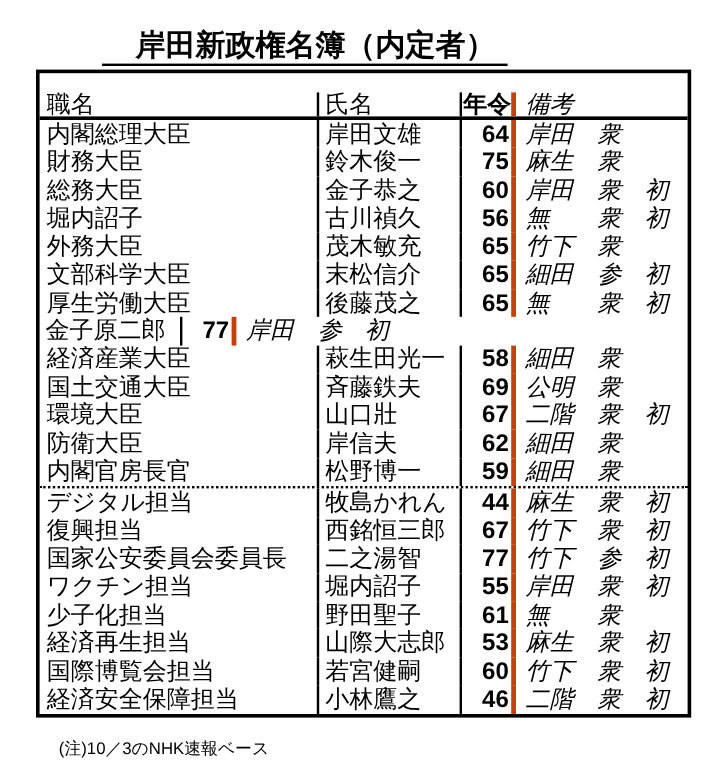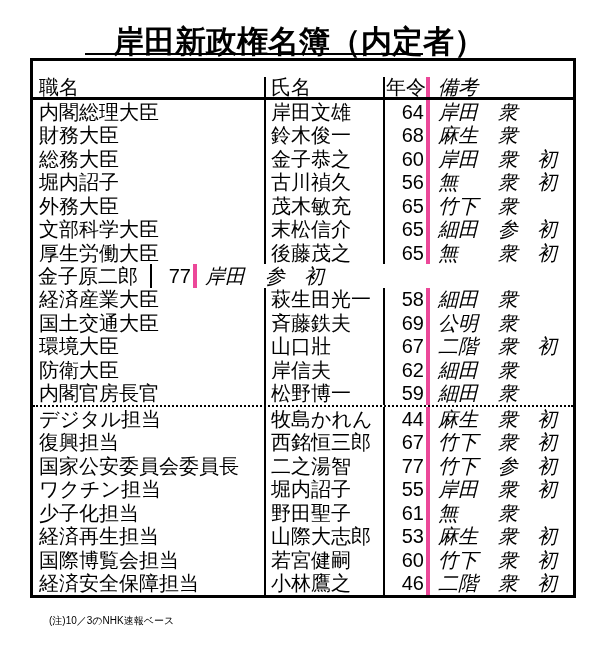--- a/index.html
+++ b/index.html
@@ -7,21 +7,21 @@
     width: 606px; height: 653px;
     background: #ffffff;
     color: #000000;
     font-family: "Liberation Sans", sans-serif;
     position: relative;
     overflow: hidden;
   }
   .title {
     position: absolute;
     left: 113px; top: 26px;
-    font-size: 31px;
+    font-size: 25px;
     font-weight: bold;
     letter-spacing: 0px;
     white-space: nowrap;
     line-height: 1;
     font-family: Liberation Serif, serif;
   }
   .title-underline {
     position: absolute;
     left: 85px; top: 53px;
     width: 338px; height: 2px;
@@ -54,30 +54,30 @@
     display: flex;
     align-items: center;
     overflow: hidden;
     white-space: nowrap;
     box-sizing: border-box;
     font-size: 20px;
     line-height: 1;
   }
   .c1 { width: 233px; border-right: 2px solid #000; padding-left: 6px; }
   .c2 { width: 119px; border-right: 2px solid #000; padding-left: 5px; }
-  .c3 { width: 45px;  border-right: 4px solid #ec4899; justify-content: flex-end; padding-right: 2px; }
+  .c3 { width: 45px;  border-right: 4px solid #c2410c; justify-content: flex-end; padding-right: 2px; font-weight: bold; }
   .c3h { justify-content: flex-start; padding-right: 0; padding-left: 1px; }
   .c4 { flex: 1 1 auto; padding-left: 8px; font-style: italic; }
   .nf { display: inline-block; width: 60px; flex: 0 0 60px; }
   .nh { display: inline-block; width: 39px; flex: 0 0 39px; }
   .n1 { display: inline-block; }
   .footnote {
     position: absolute;
     left: 49px; top: 615px;
-    font-size: 10px;
+    font-size: 14px;
     line-height: 1.2;
     white-space: nowrap;
   }
 </style>
 </head>
 <body>
 
 <div class="title">岸田新政権名簿（内定者）</div>
 <div class="title-underline"></div>
 
@@ -95,21 +95,21 @@
     <div class="c c3">64</div>
     <div class="c c4">
       <span class="nf">岸田</span>
       <span class="nh">衆</span>
       <span class="n1"></span>
     </div>
   </div>
       <div class="row">
     <div class="c c1">財務大臣</div>
     <div class="c c2">鈴木俊一</div>
-    <div class="c c3">68</div>
+    <div class="c c3">75</div>
     <div class="c c4">
       <span class="nf">麻生</span>
       <span class="nh">衆</span>
       <span class="n1"></span>
     </div>
   </div>
       <div class="row">
     <div class="c c1">総務大臣</div>
     <div class="c c2">金子恭之</div>
     <div class="c c3">60</div>

